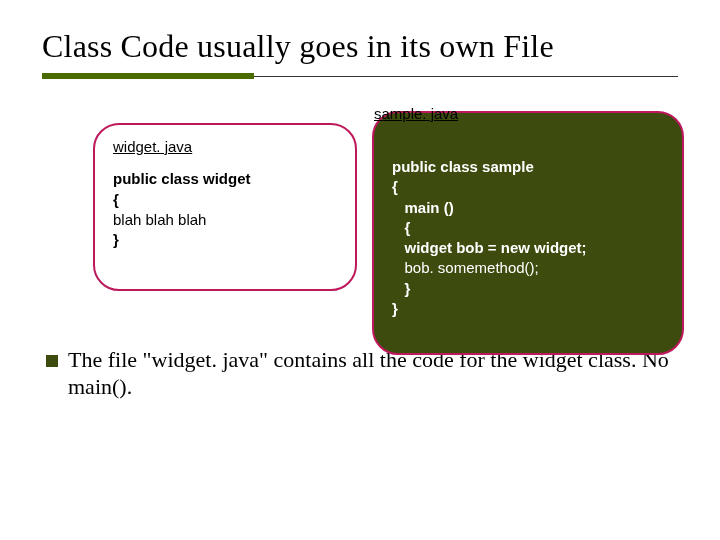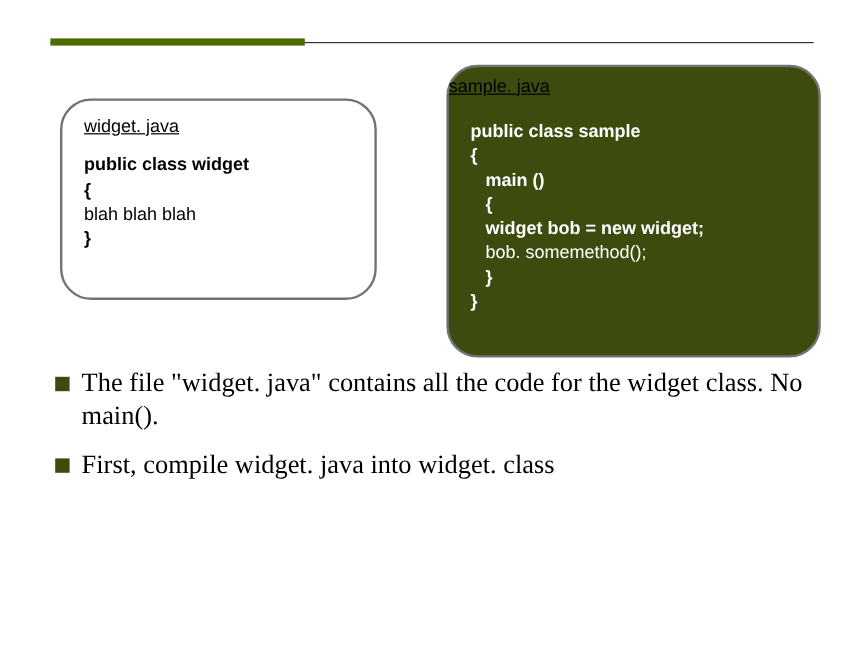--- a/index.html
+++ b/index.html
@@ -44,30 +44,31 @@
     background: #4b6b00;
   }
   .code-area {
     position: relative;
     height: 248px;
     margin-top: 14px;
   }
   .box {
     position: absolute;
     box-sizing: border-box;
-    border: 2px solid #737373;
+    border: 2px solid #be185d;
     border-radius: 26px;
     padding: 12px 14px 12px 18px;
     font-family: Arial, Helvetica, sans-serif;
     font-size: 15px;
     line-height: 1.35;
+    margin-left: 43px;
   }
   .box-right {
     right: -6px;
-    top: 0;
+    top: 16px;
     width: 312px;
     height: 244px;
     background: #3d4b0f;
     color: #ffffff;
     z-index: 1;
   }
   .box-left {
     left: 8px;
     top: 28px;
     width: 264px;
@@ -116,20 +117,21 @@
   }
   .bullets .txt {
     flex: 1;
   }
 </style>
 </head>
 <body>
 
 <div class="slide">
 
+  <div class="title">Class Code usually goes in its own File</div>
 
   <div class="underline">
     <div class="thin"></div>
     <div class="thick"></div>
   </div>
 
   <div class="code-area">
 
     <div class="label-right-outer">sample. java</div>
 
@@ -153,19 +155,15 @@
 <span class="bold">}</span></div>
     </div>
 
   </div>
 
   <div class="bullets">
     <div class="item">
       <div class="sq"></div>
       <div class="txt">The file "widget. java" contains all the code for the widget class.  No main().</div>
     </div>
-    <div class="item">
-      <div class="sq"></div>
-      <div class="txt">First, compile widget. java into widget. class</div>
-    </div>
   </div>
 
 </div>
 
 </body></html>

